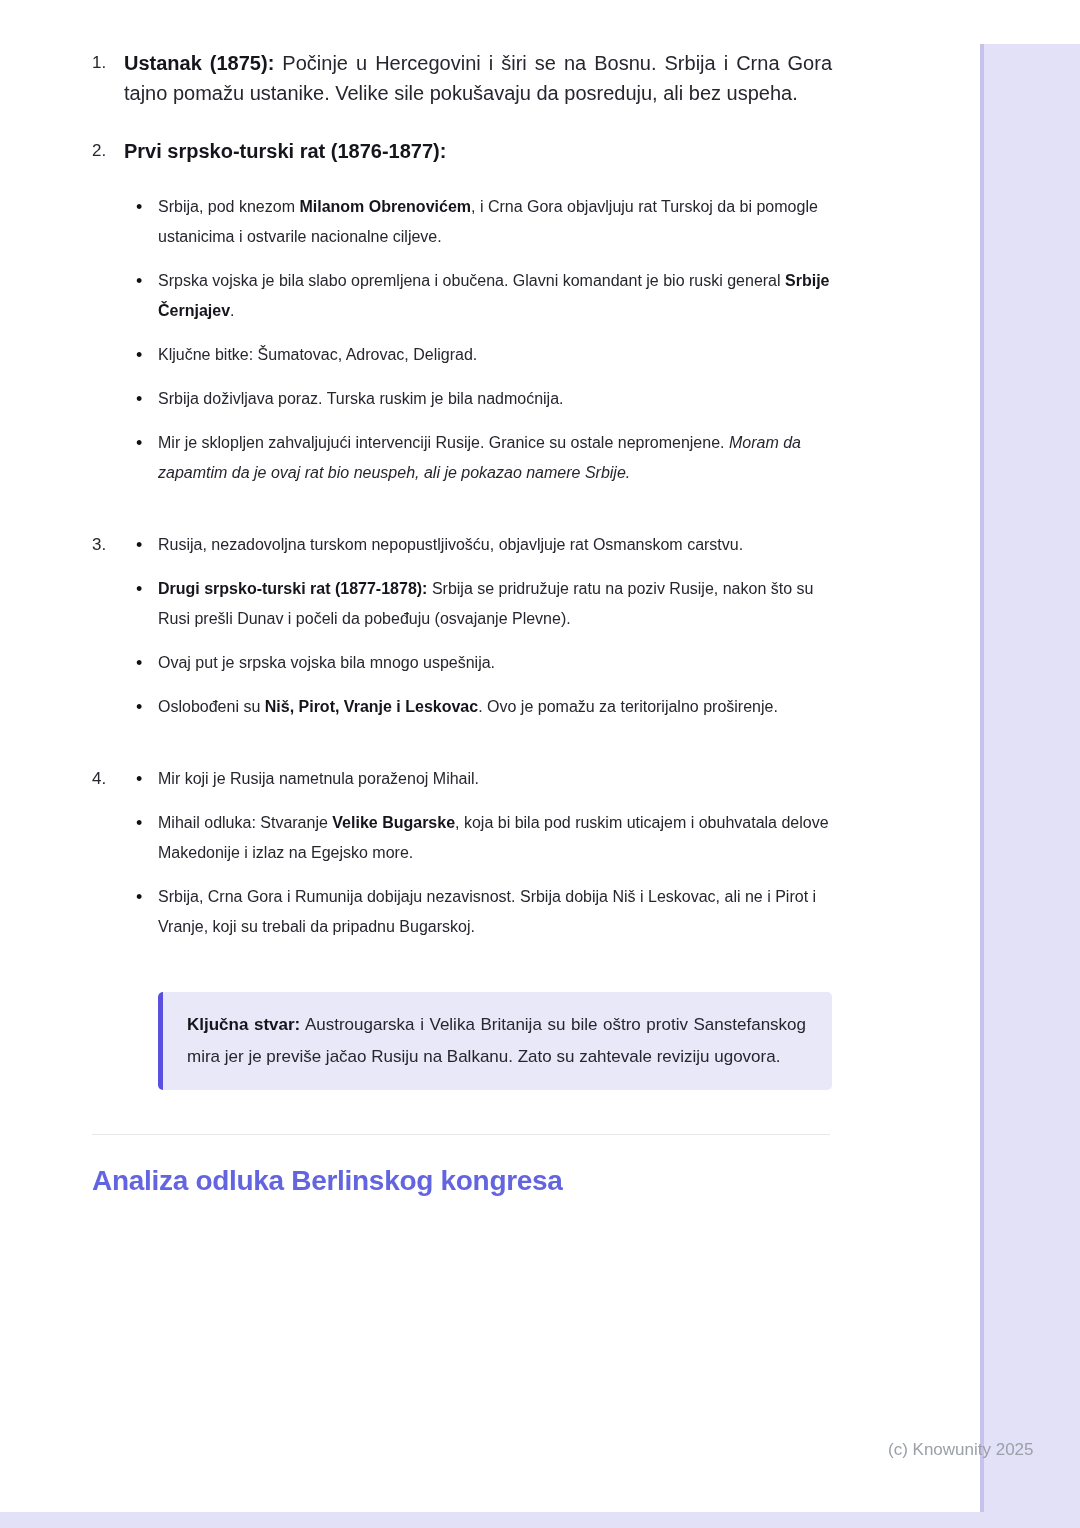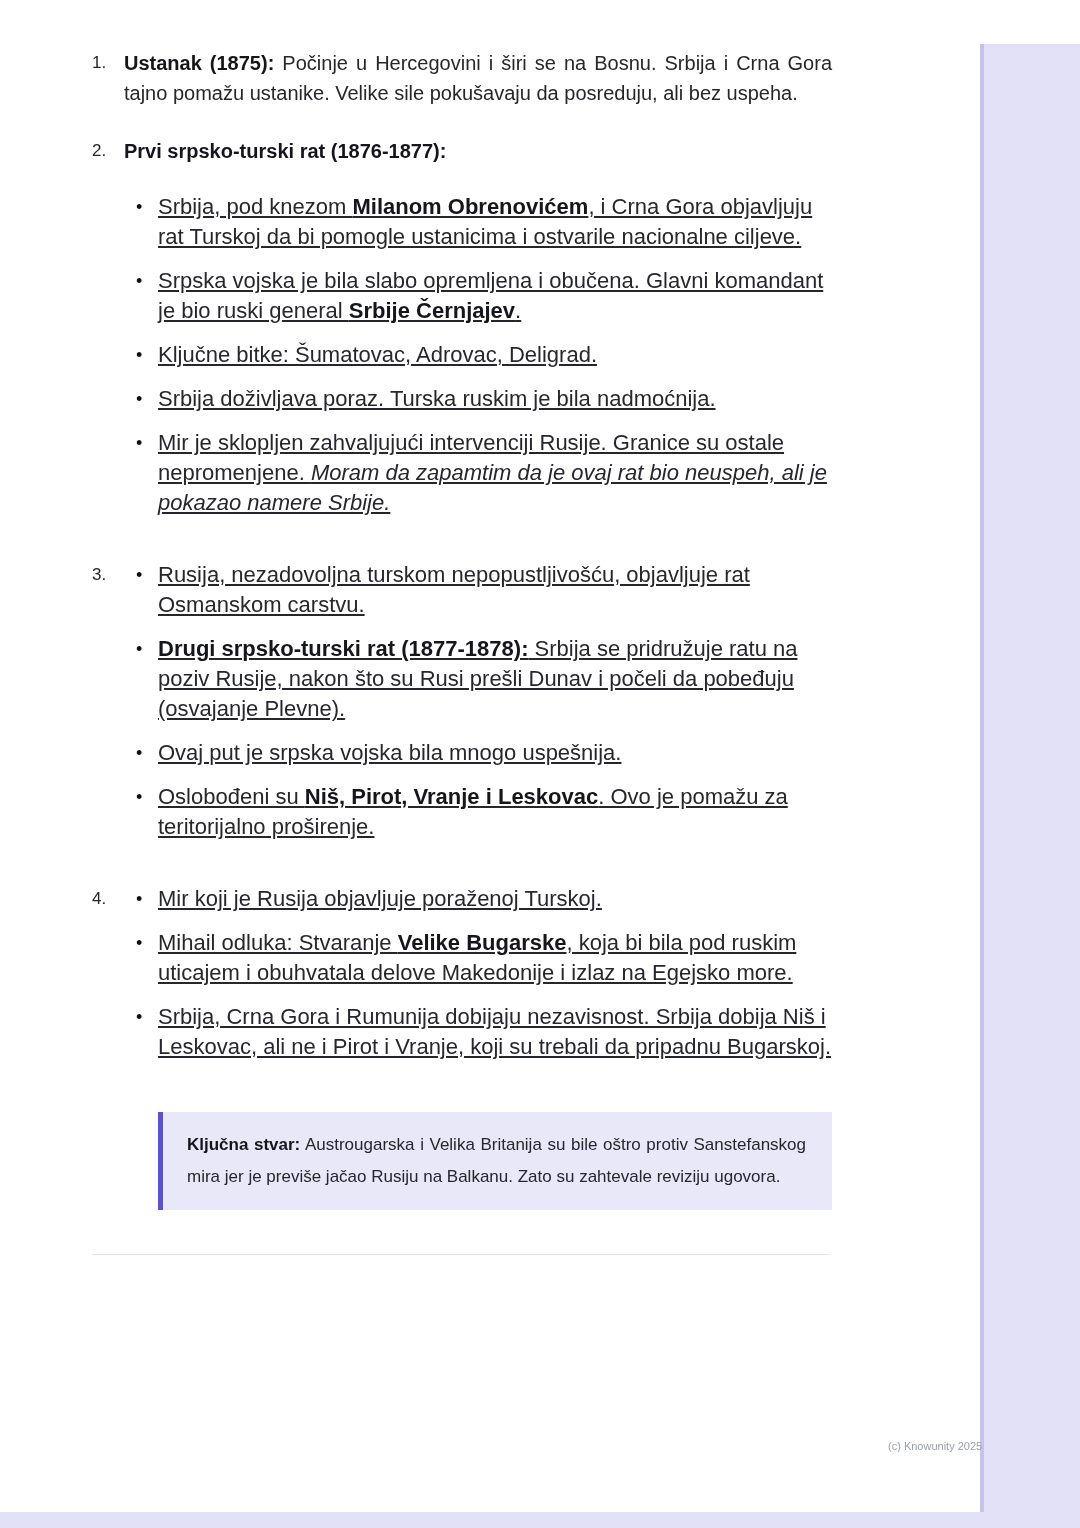--- a/index.html
+++ b/index.html
@@ -67,32 +67,31 @@
     margin-bottom:14px;
   }
   .dot{
     flex:0 0 22px;
     font-size:18px;
     line-height:30px;
     color:#111;
   }
   .btext{
     flex:1;
-    font-size:22px;
-    line-height:30px;
-    text-decoration:underline;
+    font-size:16px;
+    line-height:30px;
   }
   .b{font-weight:700;color:#15151d;}
   .i{font-style:italic;}
   .callout{
     margin-left:66px;
     margin-top:36px;
     background:var(--callout-bg);
     border-left:5px solid var(--callout-border);
-    border-radius:0;
+    border-radius:5px;
     padding:17px 26px 17px 24px;
   }
   .ctext{
     font-size:17px;
     line-height:32px;
   }
   .divider{
     border:none;
     border-top:1px solid var(--divider);
     margin-top:44px;
@@ -103,21 +102,21 @@
     font-size:28px;
     font-weight:700;
     letter-spacing:-0.3px;
     color:var(--accent);
   }
   .copyright{
     position:absolute;
     left:888px;
     top:1440px;
     z-index:2;
-    font-size:11px;
+    font-size:17px;
     color:var(--muted);
   }
 </style>
 </head>
 <body>
 
 <div class="side-panel"></div>
 <div class="bottom-panel"></div>
 
 <div class="content">
@@ -181,35 +180,36 @@
       </div>
     </div>
   </div>
 
   <div class="num-item">
     <div class="num">4.</div>
     <div class="body">
       <div class="bullets">
         <div class="bullet">
           <span class="dot">•</span>
-          <p class="btext"><span>Mir koji je Rusija objavljuje poraženoj Turskoj.</span></p>
+          <p class="btext"><span>Mir koji je Rusija nametnula poraženoj Mihail.</span></p>
         </div>
         <div class="bullet">
           <span class="dot">•</span>
           <p class="btext"><span>Mihail odluka: Stvaranje </span><span class="b">Velike Bugarske</span><span>, koja bi bila pod ruskim uticajem i obuhvatala delove Makedonije i izlaz na Egejsko more.</span></p>
         </div>
         <div class="bullet">
           <span class="dot">•</span>
           <p class="btext"><span>Srbija, Crna Gora i Rumunija dobijaju nezavisnost. Srbija dobija Niš i Leskovac, ali ne i Pirot i Vranje, koji su trebali da pripadnu Bugarskoj.</span></p>
         </div>
       </div>
     </div>
   </div>
 
   <div class="callout">
     <p class="ctext justify"><span class="b">Ključna stvar:</span><span> Austrougarska i Velika Britanija su bile oštro protiv Sanstefanskog mira jer je previše jačao Rusiju na Balkanu. Zato su zahtevale reviziju ugovora.</span></p>
   </div>
 
   <hr class="divider">
 
+  <h1 class="section-heading">Analiza odluka Berlinskog kongresa</h1>
 </div>
 
 <span class="copyright">(c) Knowunity 2025</span>
 
 </body></html>

